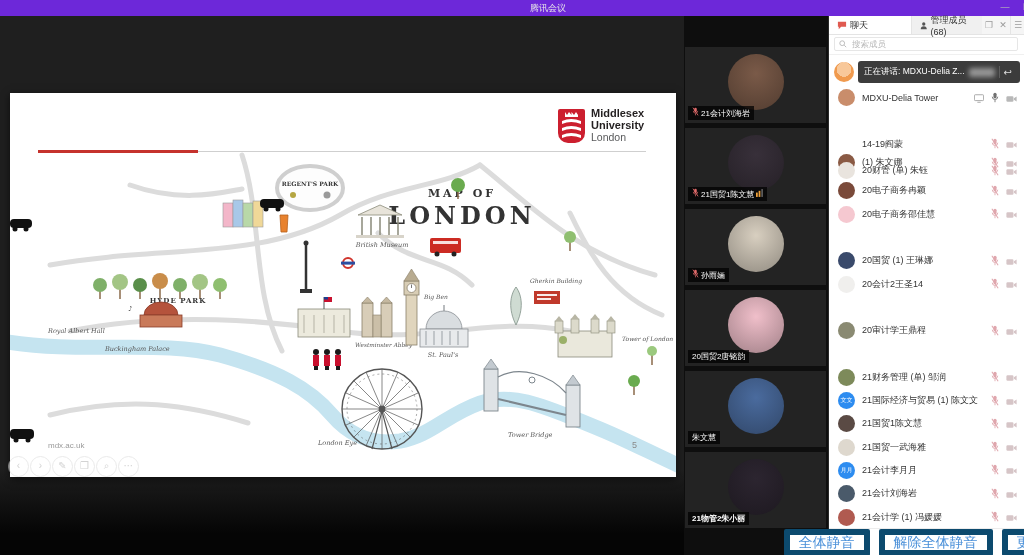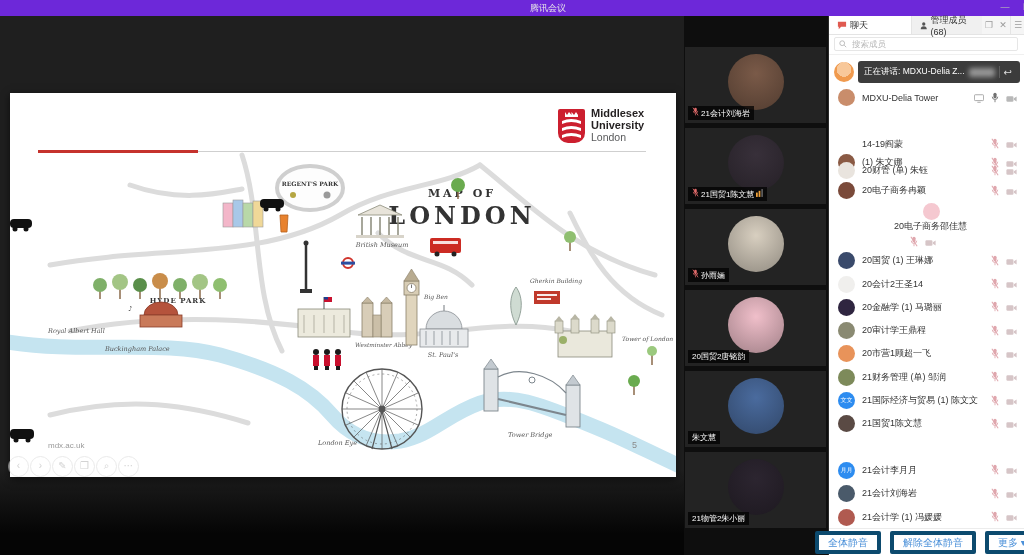--- a/index.html
+++ b/index.html
@@ -76,22 +76,22 @@
 
   #mlist{position:absolute;left:0;top:70px;width:196px;height:442px;overflow:hidden;}
   .mrow{position:absolute;left:0;width:196px;height:23.3px;display:flex;align-items:center;}
   .mrow .mav{width:17px;height:17px;border-radius:50%;margin-left:9px;flex:none;
              color:#fff;font-size:6px;line-height:17px;text-align:center;}
   .mrow .mname{margin-left:7px;font-size:9px;color:#333;white-space:nowrap;flex:1;}
   .mrow .mics{display:flex;align-items:center;gap:7px;margin-right:8px;}
 
   #pfooter{position:absolute;left:0;top:512px;width:196px;height:27px;border-top:1px solid #ececec;
            background:#fff;display:flex;align-items:center;justify-content:center;gap:9px;}
-  .pbtn{border:4px solid #0c4a6e;color:#4a90d9;background:#fff;border-radius:2px;
-        font-size:10px;line-height:15px;padding:0 9px;cursor:pointer;white-space:nowrap;}
+  .pbtn{border:6px solid #0c4a6e;color:#4a90d9;background:#fff;border-radius:2px;
+        font-size:14px;line-height:15px;padding:0 9px;cursor:pointer;white-space:nowrap;}
 </style>
 </head>
 <body>
 
 <div id="titlebar" class="abs">
   <div class="wtitle">腾讯会议</div>
   <div class="wctl abs" style="right:44px;">—</div>
   <div class="wctl abs" style="right:22px;">❐</div>
   <div class="wctl abs" style="right:0;">✕</div>
 </div>
@@ -417,21 +417,21 @@
       <div class="vlabel">
         <span>20国贸2唐铭韵</span>
       </div>
     </div>
     <div class="tile" style="top: 355px;">
       <div class="avatar" style="background: radial-gradient(circle at 50% 35%, rgb(74, 107, 158), rgba(0, 0, 0, 0.333)), rgb(74, 107, 158);"></div>
       <div class="vlabel">
         <span>朱文慧</span>
       </div>
     </div>
-    <div class="tile" style="top: 436px;">
+    <div class="tile" style="top: 436px; font-weight: bold;">
       <div class="avatar" style="background: radial-gradient(circle at 50% 35%, rgb(44, 37, 48), rgba(0, 0, 0, 0.333)), rgb(44, 37, 48);"></div>
       <div class="vlabel">
         <span>21物管2朱小丽</span>
       </div>
     </div>
   </div>
 
 <div id="panel" class="abs">
   <div id="tabs">
     <div class="tab chat">
@@ -549,21 +549,21 @@
   <path d="M1.5 6 a3.5 3.5 0 0 0 7 0" stroke="#dfa6ad" fill="none" stroke-width="1.1"></path>
   <line x1="5" y1="10" x2="5" y2="13" stroke="#dfa6ad" stroke-width="1.1"></line>
   <line x1="1" y1="1" x2="9" y2="13" stroke="#dfa6ad" stroke-width="1.3"></line>
             </svg></span>
        <span><svg width="11" height="8" viewBox="0 0 14 10">
               <rect x="0.5" y="1.5" width="9" height="7" rx="1.5" fill="#d6c5c7"></rect>
   <path d="M10 4.2 L13.5 1.8 V8.2 L10 5.8 z" fill="#d6c5c7"></path>
             </svg></span>
         </div>
       </div>
-      <div class="mrow" style="top: 116.5px; flex-direction: column;">
+      <div class="mrow" style="top: 116.5px;">
         <div class="mav" style="background: rgb(245, 200, 208);"></div>
         <div class="mname">20电子商务邵佳慧</div>
         <div class="mics">
           <span><svg width="8" height="11" viewBox="0 0 10 14">
               <rect x="3" y="1" width="4" height="7" rx="2" fill="#dfa6ad"></rect>
   <path d="M1.5 6 a3.5 3.5 0 0 0 7 0" stroke="#dfa6ad" fill="none" stroke-width="1.1"></path>
   <line x1="5" y1="10" x2="5" y2="13" stroke="#dfa6ad" stroke-width="1.1"></line>
   <line x1="1" y1="1" x2="9" y2="13" stroke="#dfa6ad" stroke-width="1.3"></line>
             </svg></span>
        <span><svg width="11" height="8" viewBox="0 0 14 10">
@@ -597,68 +597,36 @@
   <path d="M1.5 6 a3.5 3.5 0 0 0 7 0" stroke="#dfa6ad" fill="none" stroke-width="1.1"></path>
   <line x1="5" y1="10" x2="5" y2="13" stroke="#dfa6ad" stroke-width="1.1"></line>
   <line x1="1" y1="1" x2="9" y2="13" stroke="#dfa6ad" stroke-width="1.3"></line>
             </svg></span>
        <span><svg width="11" height="8" viewBox="0 0 14 10">
               <rect x="0.5" y="1.5" width="9" height="7" rx="1.5" fill="#d6c5c7"></rect>
   <path d="M10 4.2 L13.5 1.8 V8.2 L10 5.8 z" fill="#d6c5c7"></path>
             </svg></span>
         </div>
       </div>
-      <div class="mrow" style="top: 209.7px;">
-        <div class="mav" style="background: rgb(47, 37, 64);"></div>
-        <div class="mname">20金融学 (1) 马璐丽</div>
-        <div class="mics">
-          <span><svg width="8" height="11" viewBox="0 0 10 14">
-              <rect x="3" y="1" width="4" height="7" rx="2" fill="#dfa6ad"></rect>
-  <path d="M1.5 6 a3.5 3.5 0 0 0 7 0" stroke="#dfa6ad" fill="none" stroke-width="1.1"></path>
-  <line x1="5" y1="10" x2="5" y2="13" stroke="#dfa6ad" stroke-width="1.1"></line>
-  <line x1="1" y1="1" x2="9" y2="13" stroke="#dfa6ad" stroke-width="1.3"></line>
-            </svg></span>
-       <span><svg width="11" height="8" viewBox="0 0 14 10">
-              <rect x="0.5" y="1.5" width="9" height="7" rx="1.5" fill="#d6c5c7"></rect>
-  <path d="M10 4.2 L13.5 1.8 V8.2 L10 5.8 z" fill="#d6c5c7"></path>
-            </svg></span>
-        </div>
-      </div>
       <div class="mrow" style="top: 233px;">
         <div class="mav" style="background: rgb(138, 138, 114);"></div>
         <div class="mname">20审计学王鼎程</div>
         <div class="mics">
           <span><svg width="8" height="11" viewBox="0 0 10 14">
               <rect x="3" y="1" width="4" height="7" rx="2" fill="#dfa6ad"></rect>
   <path d="M1.5 6 a3.5 3.5 0 0 0 7 0" stroke="#dfa6ad" fill="none" stroke-width="1.1"></path>
   <line x1="5" y1="10" x2="5" y2="13" stroke="#dfa6ad" stroke-width="1.1"></line>
   <line x1="1" y1="1" x2="9" y2="13" stroke="#dfa6ad" stroke-width="1.3"></line>
             </svg></span>
        <span><svg width="11" height="8" viewBox="0 0 14 10">
               <rect x="0.5" y="1.5" width="9" height="7" rx="1.5" fill="#d6c5c7"></rect>
   <path d="M10 4.2 L13.5 1.8 V8.2 L10 5.8 z" fill="#d6c5c7"></path>
             </svg></span>
         </div>
       </div>
-      <div class="mrow" style="top: 256.3px;">
-        <div class="mav" style="background: rgb(232, 147, 90);"></div>
-        <div class="mname">20市营1顾超一飞</div>
-        <div class="mics">
-          <span><svg width="8" height="11" viewBox="0 0 10 14">
-              <rect x="3" y="1" width="4" height="7" rx="2" fill="#dfa6ad"></rect>
-  <path d="M1.5 6 a3.5 3.5 0 0 0 7 0" stroke="#dfa6ad" fill="none" stroke-width="1.1"></path>
-  <line x1="5" y1="10" x2="5" y2="13" stroke="#dfa6ad" stroke-width="1.1"></line>
-  <line x1="1" y1="1" x2="9" y2="13" stroke="#dfa6ad" stroke-width="1.3"></line>
-            </svg></span>
-       <span><svg width="11" height="8" viewBox="0 0 14 10">
-              <rect x="0.5" y="1.5" width="9" height="7" rx="1.5" fill="#d6c5c7"></rect>
-  <path d="M10 4.2 L13.5 1.8 V8.2 L10 5.8 z" fill="#d6c5c7"></path>
-            </svg></span>
-        </div>
-      </div>
       <div class="mrow" style="top: 279.6px;">
         <div class="mav" style="background: rgb(125, 138, 90);"></div>
         <div class="mname">21财务管理 (单) 邹润</div>
         <div class="mics">
           <span><svg width="8" height="11" viewBox="0 0 10 14">
               <rect x="3" y="1" width="4" height="7" rx="2" fill="#dfa6ad"></rect>
   <path d="M1.5 6 a3.5 3.5 0 0 0 7 0" stroke="#dfa6ad" fill="none" stroke-width="1.1"></path>
   <line x1="5" y1="10" x2="5" y2="13" stroke="#dfa6ad" stroke-width="1.1"></line>
   <line x1="1" y1="1" x2="9" y2="13" stroke="#dfa6ad" stroke-width="1.3"></line>
             </svg></span>
@@ -680,20 +648,36 @@
             </svg></span>
        <span><svg width="11" height="8" viewBox="0 0 14 10">
               <rect x="0.5" y="1.5" width="9" height="7" rx="1.5" fill="#d6c5c7"></rect>
   <path d="M10 4.2 L13.5 1.8 V8.2 L10 5.8 z" fill="#d6c5c7"></path>
             </svg></span>
         </div>
       </div>
       <div class="mrow" style="top: 326.2px;">
         <div class="mav" style="background: rgb(90, 74, 68);"></div>
         <div class="mname">21国贸1陈文慧</div>
+        <div class="mics">
+          <span><svg width="8" height="11" viewBox="0 0 10 14">
+              <rect x="3" y="1" width="4" height="7" rx="2" fill="#dfa6ad"></rect>
+  <path d="M1.5 6 a3.5 3.5 0 0 0 7 0" stroke="#dfa6ad" fill="none" stroke-width="1.1"></path>
+  <line x1="5" y1="10" x2="5" y2="13" stroke="#dfa6ad" stroke-width="1.1"></line>
+  <line x1="1" y1="1" x2="9" y2="13" stroke="#dfa6ad" stroke-width="1.3"></line>
+            </svg></span>
+       <span><svg width="11" height="8" viewBox="0 0 14 10">
+              <rect x="0.5" y="1.5" width="9" height="7" rx="1.5" fill="#d6c5c7"></rect>
+  <path d="M10 4.2 L13.5 1.8 V8.2 L10 5.8 z" fill="#d6c5c7"></path>
+            </svg></span>
+        </div>
+      </div>
+      <div class="mrow" style="top: 349.5px;">
+        <div class="mav" style="background: rgb(222, 216, 206);"></div>
+        <div class="mname">21国贸一武海雅</div>
         <div class="mics">
           <span><svg width="8" height="11" viewBox="0 0 10 14">
               <rect x="3" y="1" width="4" height="7" rx="2" fill="#dfa6ad"></rect>
   <path d="M1.5 6 a3.5 3.5 0 0 0 7 0" stroke="#dfa6ad" fill="none" stroke-width="1.1"></path>
   <line x1="5" y1="10" x2="5" y2="13" stroke="#dfa6ad" stroke-width="1.1"></line>
   <line x1="1" y1="1" x2="9" y2="13" stroke="#dfa6ad" stroke-width="1.3"></line>
             </svg></span>
        <span><svg width="11" height="8" viewBox="0 0 14 10">
               <rect x="0.5" y="1.5" width="9" height="7" rx="1.5" fill="#d6c5c7"></rect>
   <path d="M10 4.2 L13.5 1.8 V8.2 L10 5.8 z" fill="#d6c5c7"></path>

